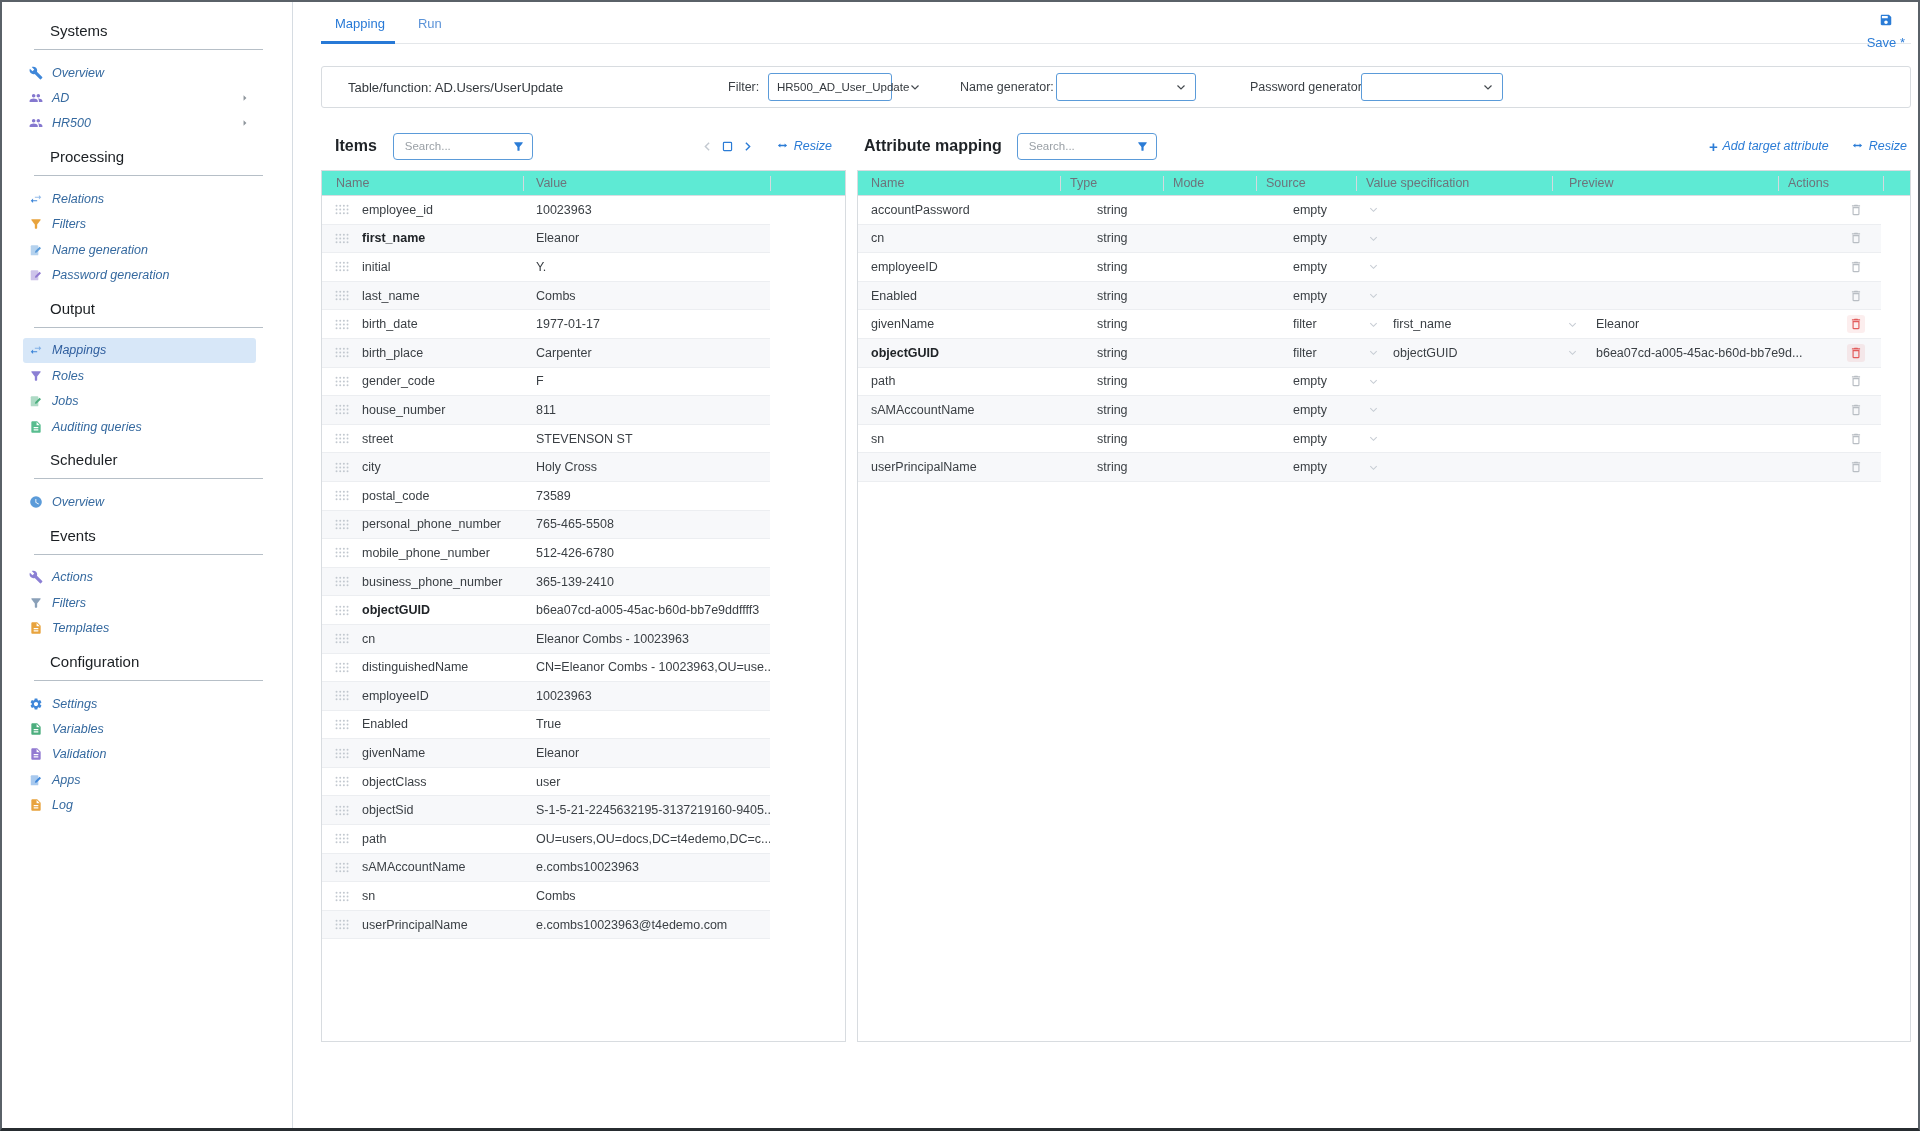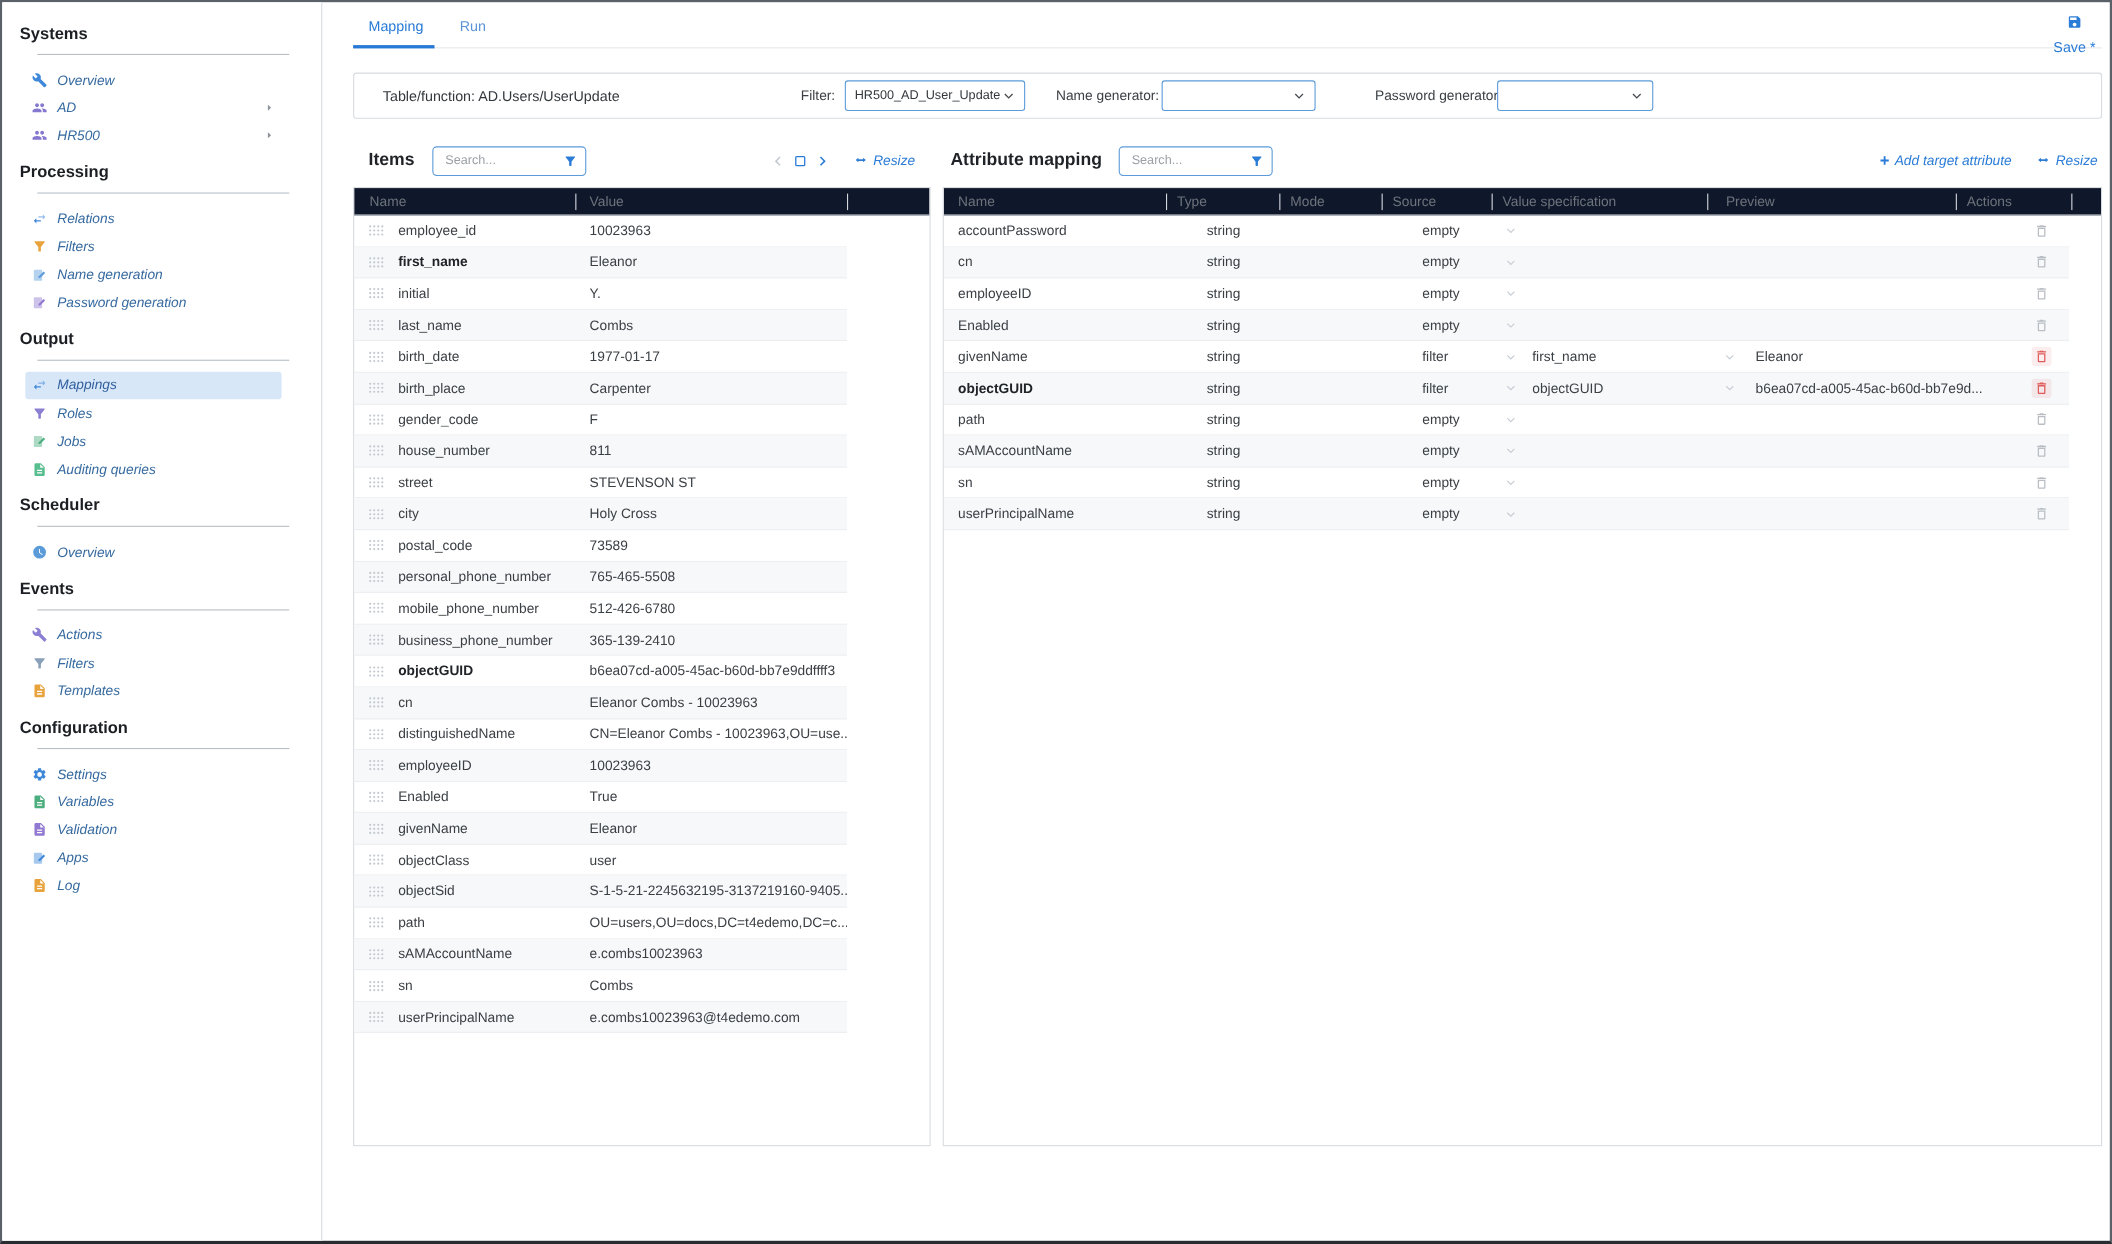--- a/index.html
+++ b/index.html
@@ -4,21 +4,21 @@
 <style>
   html,body{margin:0;padding:0;background:#ffffff;}
   *{box-sizing:border-box;}
   body{font-family:"Liberation Sans","DejaVu Sans",sans-serif;}
   .page{position:relative;width:1920px;height:1131px;background:#fff;
         border:2px solid #5a6168;border-bottom:3px solid #272c30;overflow:hidden;}
 
   
   .sidebar{position:absolute;left:0;top:0;width:291px;height:100%;background:#fff;
            border-right:1px solid #d6dce2;}
-  .side-title{font-size:15px;font-weight:700;color:#1b1f23;padding-left:16px;margin-top:12px;line-height:18px;}
+  .side-title{font-size:15px;font-weight:400;color:#1b1f23;padding-left:48px;margin-top:12px;line-height:18px;}
   .side-title.first{margin-top:20px;}
   .side-divider{height:1px;background:#b6bfc7;margin:9px 29px 10px 32px;}
   .side-item{display:flex;align-items:center;height:25.4px;margin:0 36px 0 21px;
              padding-left:6px;border-radius:3px;cursor:pointer;}
   .side-item.selected{background:#d7e7f8;}
   .side-item .ic{width:14px;height:14px;display:inline-flex;flex:none;}
   .side-item .ic svg{width:14px;height:14px;}
   .side-item .lbl{font-size:12.5px;color:#35699f;margin-left:9px;white-space:nowrap;font-style:italic;}
   .side-item.selected .lbl{color:#2f5e9e;}
   .side-item .chev{margin-left:auto;margin-right:6px;display:inline-flex;color:#8e959c;}
@@ -55,21 +55,21 @@
   .searchbox input::placeholder{color:#9aa0a6;}
   .searchbox svg{width:13px;height:13px;color:#2b7cd6;flex:none;}
   .blue-link{color:#2b7cd6;font-size:12.5px;display:flex;align-items:flex-start;gap:5px;cursor:pointer;white-space:nowrap;font-style:italic;}
   .blue-link svg{width:13px;height:13px;}
   .pager{display:flex;align-items:center;gap:7px;}
   .pager .pg{display:inline-flex;cursor:pointer;}
   .pg svg{width:13px;height:13px;}
 
   
   .panel{position:absolute;top:168px;height:872px;border:1px solid #d8dce0;background:#fff;overflow:hidden;}
-  .thead{position:relative;height:25px;background:#0f172a;border-bottom:1px solid #d9dde1;}
+  .thead{position:relative;height:25px;background:#5eead4;border-bottom:1px solid #d9dde1;}
   .thead .hc{position:absolute;top:0;height:100%;display:flex;align-items:center;
              font-size:12.5px;color:#6d737b;white-space:nowrap;}
   .thead .sep{position:absolute;top:5px;width:1px;height:15px;background:#d4d9de;}
 
   .irow{display:flex;align-items:center;width:448px;height:28.6px;border-bottom:1px solid #eceef1;}
   .irow.alt{background:#f7f8fa;}
   .irow .handle{margin-left:13px;width:16px;display:inline-flex;color:#c2c8cf;cursor:grab;}
   .irow .handle svg{width:15px;height:11px;}
   .irow .iname{margin-left:11px;width:174px;font-size:12.5px;color:#3a3f44;white-space:nowrap;overflow:hidden;}
   .irow .ivalue{flex:1;font-size:12.5px;color:#3a3f44;white-space:nowrap;overflow:hidden;padding-right:6px;}
@@ -298,21 +298,21 @@
     <span><svg viewBox="0 0 24 24">
           <path fill="#2b7cd6" d="M17 3H5c-1.11 0-2 .9-2 2v14c0 1.1.89 2 2 2h14c1.1 0 2-.9 2-2V7l-4-4zm-5 16c-1.66 0-3-1.34-3-3s1.34-3 3-3 3 1.34 3 3-1.34 3-3 3zm3-10H5V5h10v4z"></path>
         </svg></span>
     <span>Save *</span>
   </div>
 
   <div class="toolbar">
     <span class="abs tf-label">Table/function: AD.Users/UserUpdate</span>
     <span class="abs fld-label" style="left:406px">Filter:</span>
     <div class="abs" style="left:446px">
-      <div class="select" style="width:164px">
+      <div class="select" style="width:124px">
         <span class="val">HR500_AD_User_Update</span>
         <svg viewBox="0 0 24 24">
             <path fill="none" stroke="currentColor" stroke-width="2.4" d="M5 9l7 7 7-7"></path>
           </svg>
       </div>
     </div>
     <span class="abs fld-label" style="left:638px">Name generator:</span>
     <div class="abs" style="left:734px">
       <div class="select" style="width:140px">
         <span class="val"></span>

